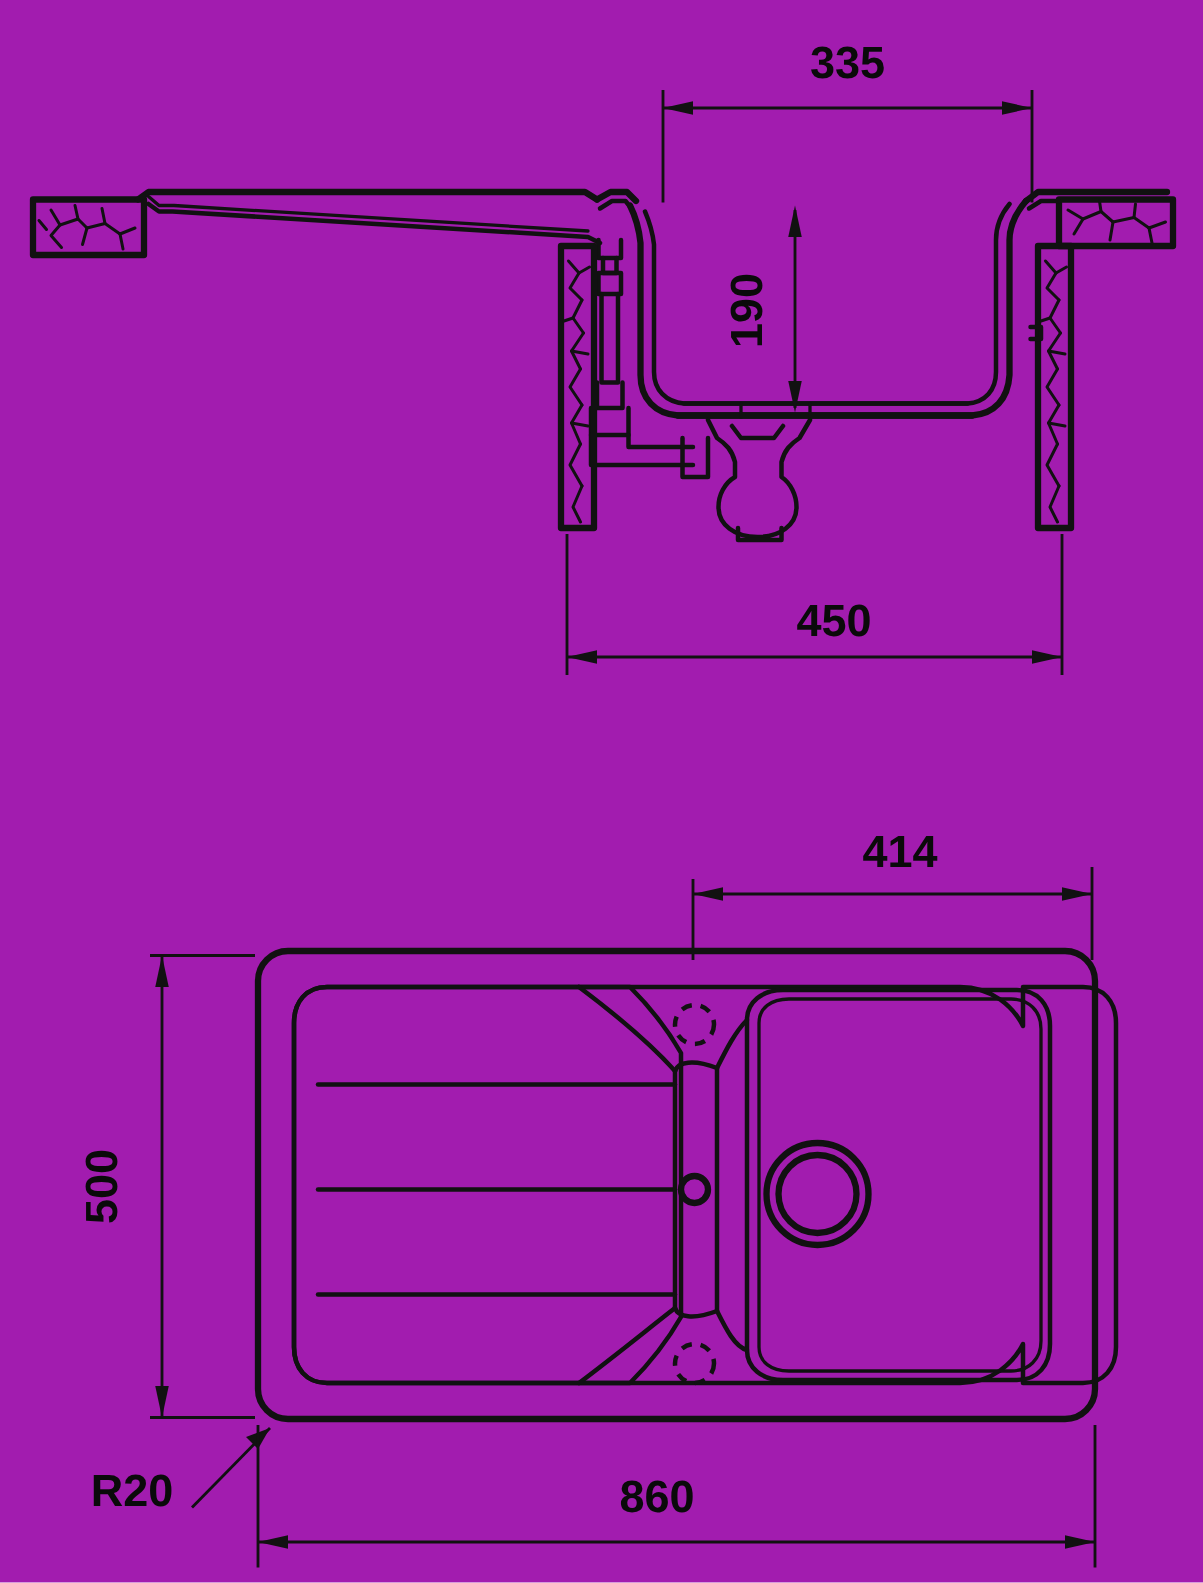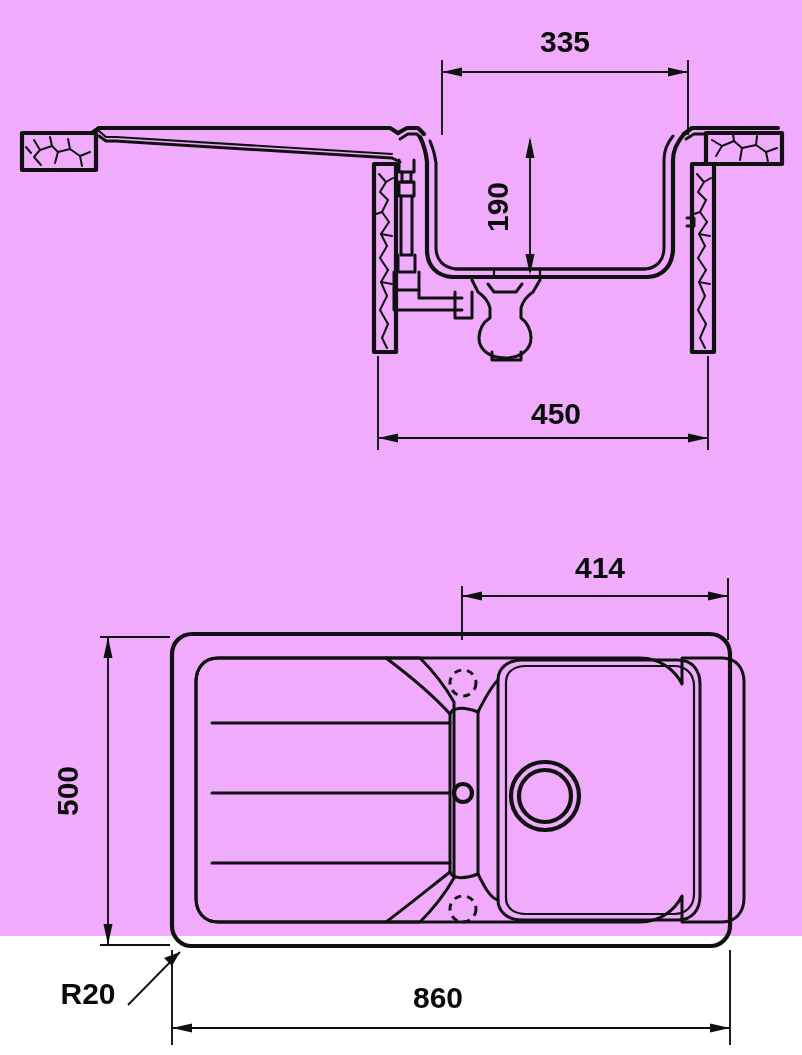--- a/index.html
+++ b/index.html
@@ -9,22 +9,22 @@
   }
   body {
     width: 802px;
     height: 1055px;
     font-family: "Liberation Sans", sans-serif;
     overflow: hidden;
   }
   #drawing-root {
     position: relative;
     width: 802px;
-    height: 936px;
-    background: #f0abfc;
+    height: 1055px;
+    background: #a21caf;
   }
   svg.drawing {
     display: block;
     width: 802px;
     height: 1055px;
   }
   .dim-text {
     font-family: "Liberation Sans", sans-serif;
     font-weight: bold;
     font-size: 30px;

